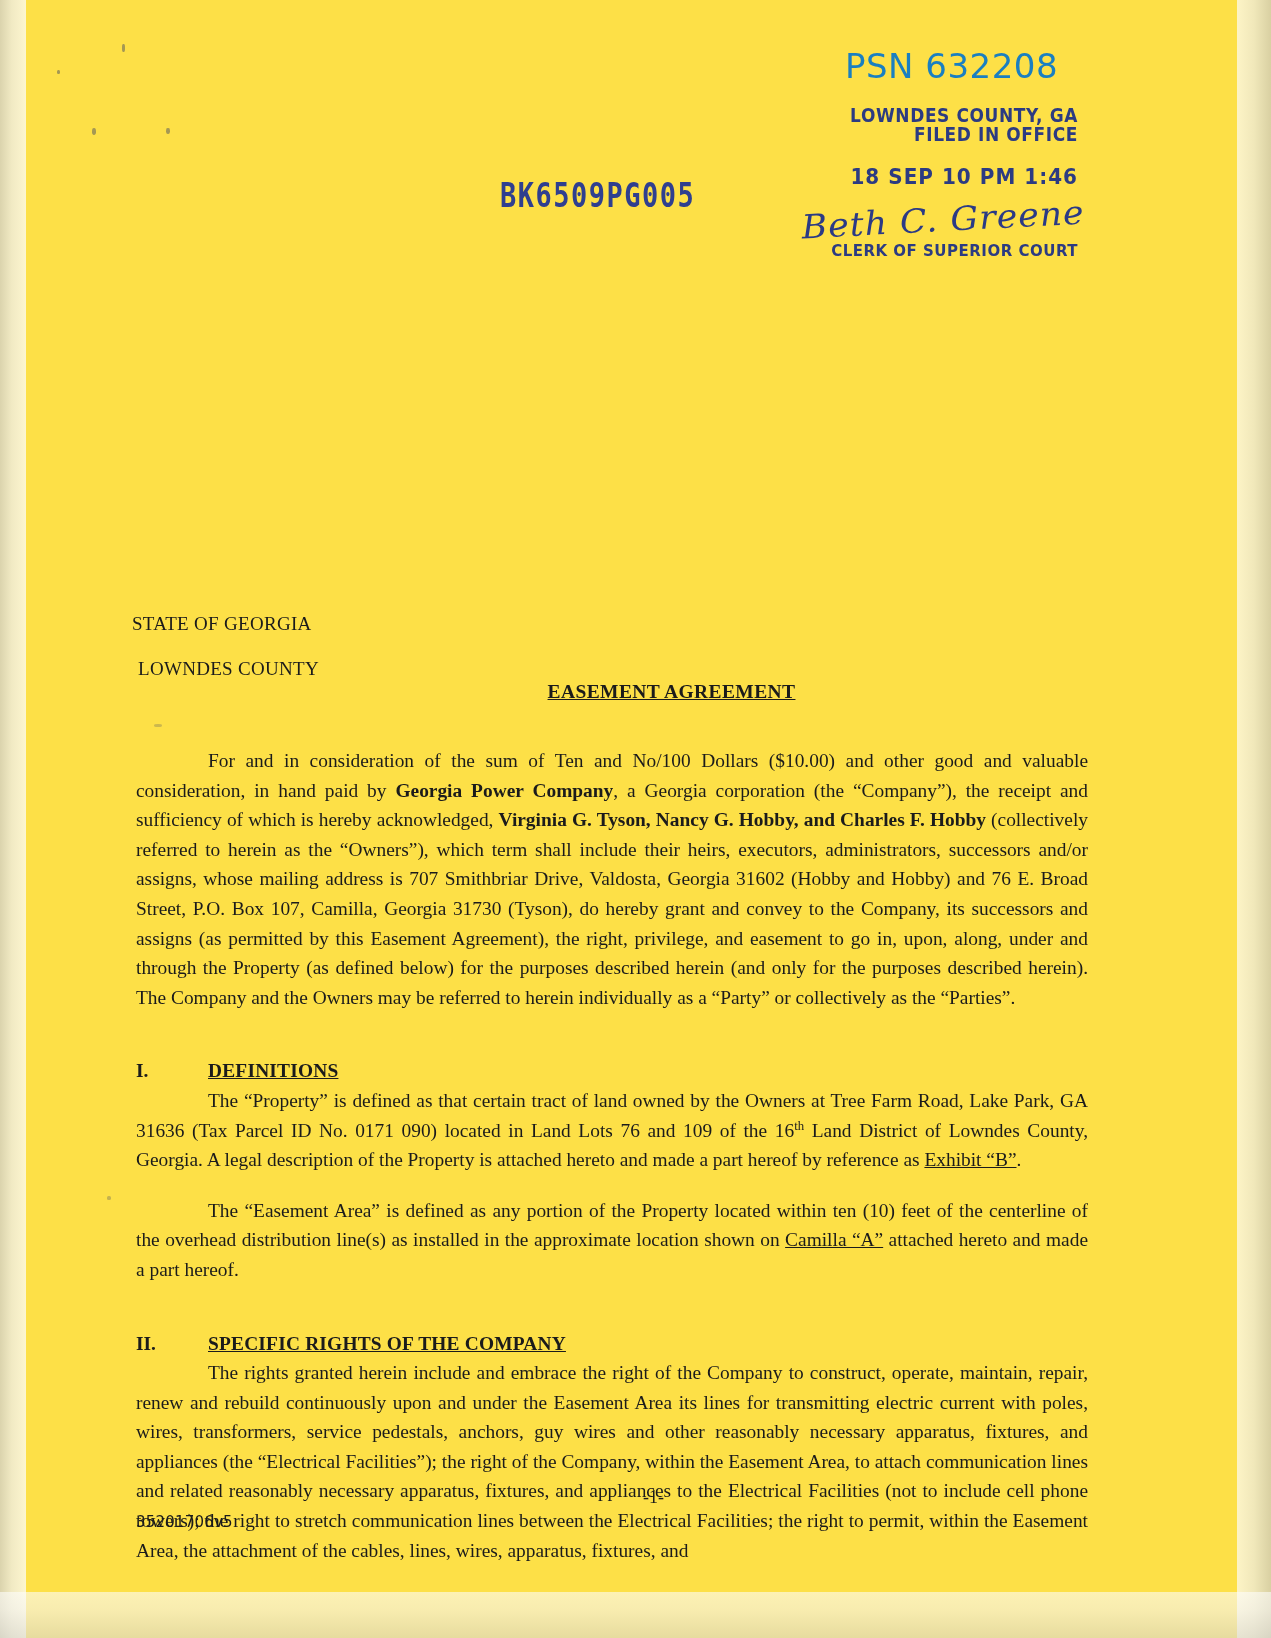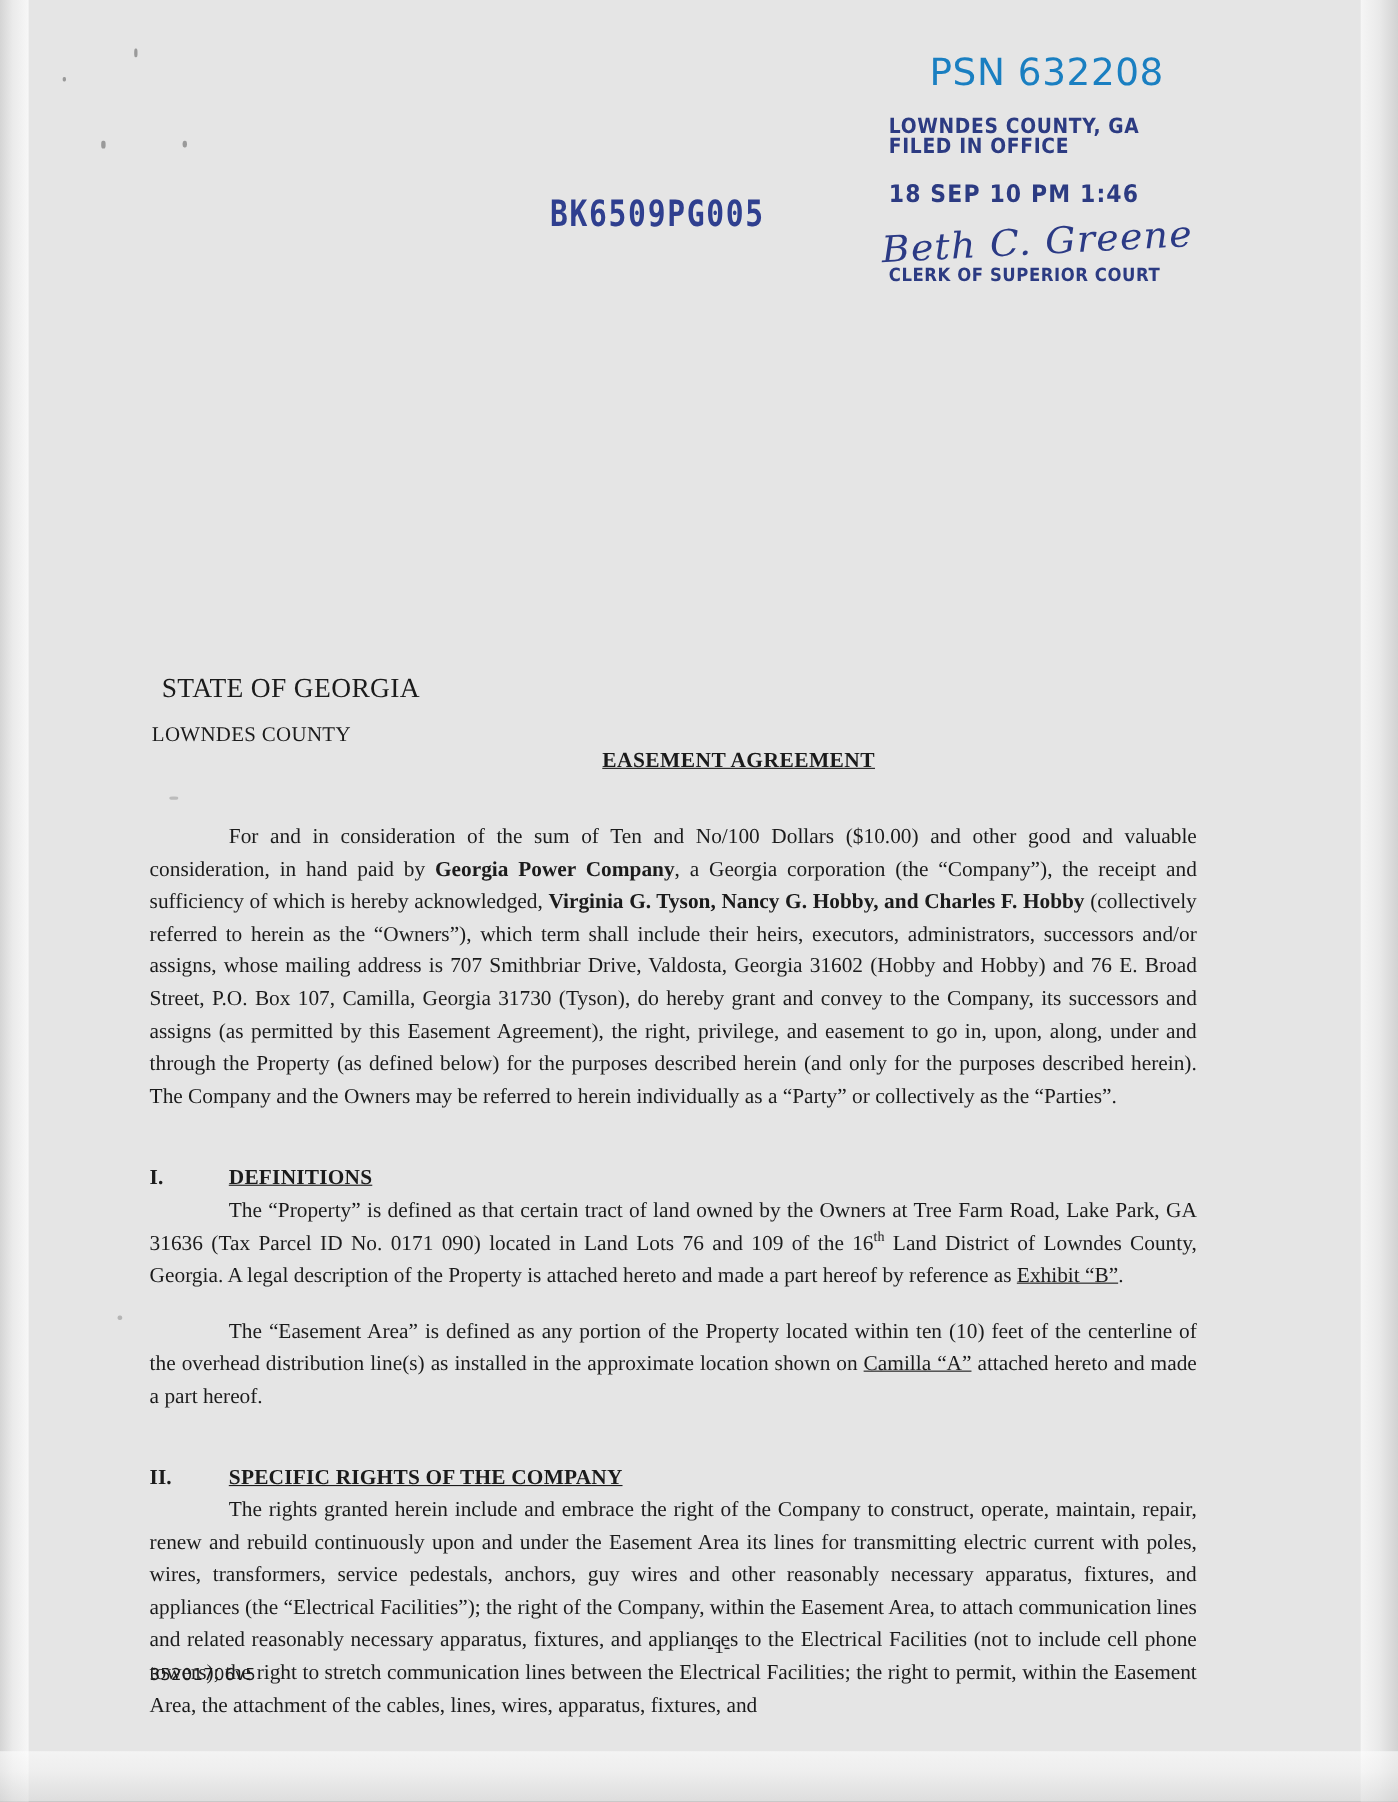--- a/index.html
+++ b/index.html
@@ -6,21 +6,21 @@
   html, body {
     margin: 0;
     padding: 0;
     background: #8d8d8d;
   }
   .page {
     position: relative;
     width: 1271px;
     height: 1638px;
     margin: 0 auto;
-    background: #e5e5e5;
+    background: #fde047;
     overflow: hidden;
     font-family: "Liberation Serif", "DejaVu Serif", serif;
     color: #1b1b1b;
     box-sizing: border-box;
   }
   
   .scan-edge-left {
     position: absolute;
     left: 0; top: 0;
     width: 26px; height: 100%;
@@ -75,21 +75,21 @@
     white-space: nowrap;
     transform: scaleY(1.22);
     transform-origin: left top;
   }
   .filed-block {
     position: absolute;
     left: 808px;
     top: 106px;
     width: 270px;
     color: #2c3b82;
-    text-align: left;
+    text-align: right;
     font-family: "DejaVu Sans", sans-serif;
   }
   .filed-line1, .filed-line2 {
     font-size: 17px;
     font-weight: bold;
     letter-spacing: .6px;
     line-height: 19px;
     transform: scaleY(1.12);
   }
   .filed-time {
@@ -123,23 +123,23 @@
     left: 138px;
     top: 417px;
     font-size: 20.5px;
     line-height: 25.5px;
     white-space: nowrap;
   }
   .return-block .u { text-decoration: underline; }
 
   .state-line {
     position: absolute;
-    left: 147px;
+    left: 132px;
     top: 613px;
-    font-size: 25px;
+    font-size: 19px;
     letter-spacing: .3px;
   }
   .county-line {
     position: absolute;
     left: 138px;
     top: 658px;
     font-size: 19px;
     letter-spacing: .3px;
   }
   .doc-title {

